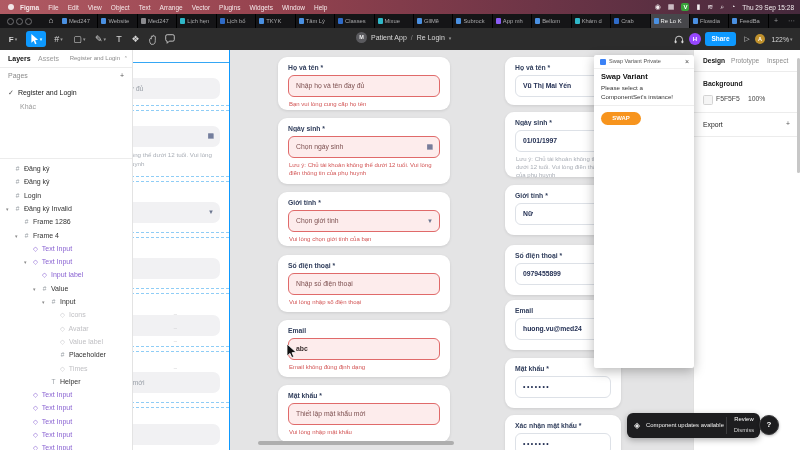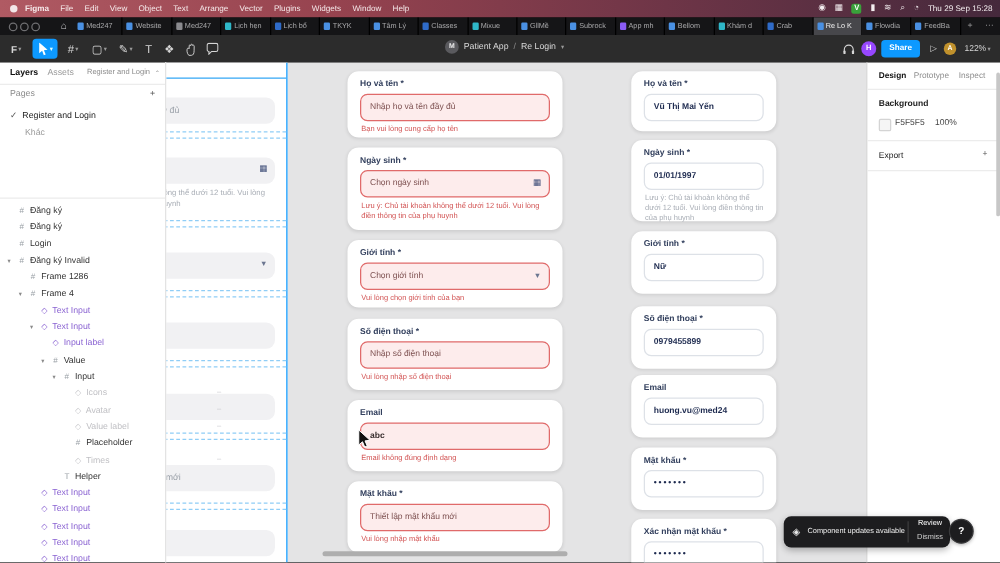--- a/index.html
+++ b/index.html
@@ -426,20 +426,31 @@
     <div class="rp-sec" style="top:45px;left:22px;color:#444;">F5F5F5</div>
     <div class="rp-sec" style="top:45px;left:54px;color:#444;">100%</div>
 
     <div class="rp-div" style="top:62px;"></div>
     <div class="rp-sec" style="top:71px;">Export</div>
     <div class="rp-sec" style="top:70px;left:92px;color:#555;">+</div>
     <div class="rp-div" style="top:86px;"></div>
     <div class="vscroll"></div>
   </div>
 
+  <div class="abs popup">
+    <div class="pp-head">
+      <span style="position:absolute;left:6px;top:3.5px;width:6px;height:6px;background:#3b82f6;border-radius:1px;"></span>
+      <span style="position:absolute;left:15px;top:3px;font-size:5.6px;color:#555;">Swap Variant Private</span>
+      <span style="position:absolute;right:5px;top:2.5px;font-size:7px;color:#444;">×</span>
+    </div>
+    <div class="pp-title">Swap Variant</div>
+    <div class="pp-body">Please select a ComponentSet's instance!</div>
+    <div class="pp-div"></div>
+    <div class="swapbtn" id="swapbtn" style="background: rgb(247, 148, 29);">SWAP</div>
+  </div>
 
   <div class="abs toast">
     <span class="tico">◈</span>
     <span class="tmsg">Component updates available</span>
     <span class="tdiv"></span>
     <span class="tact" style="top:3px;">Review</span>
     <span class="tact" style="top:13.5px;color:#cfcfcf;">Dismiss</span>
   </div>
 
   <div class="abs help">?</div>

